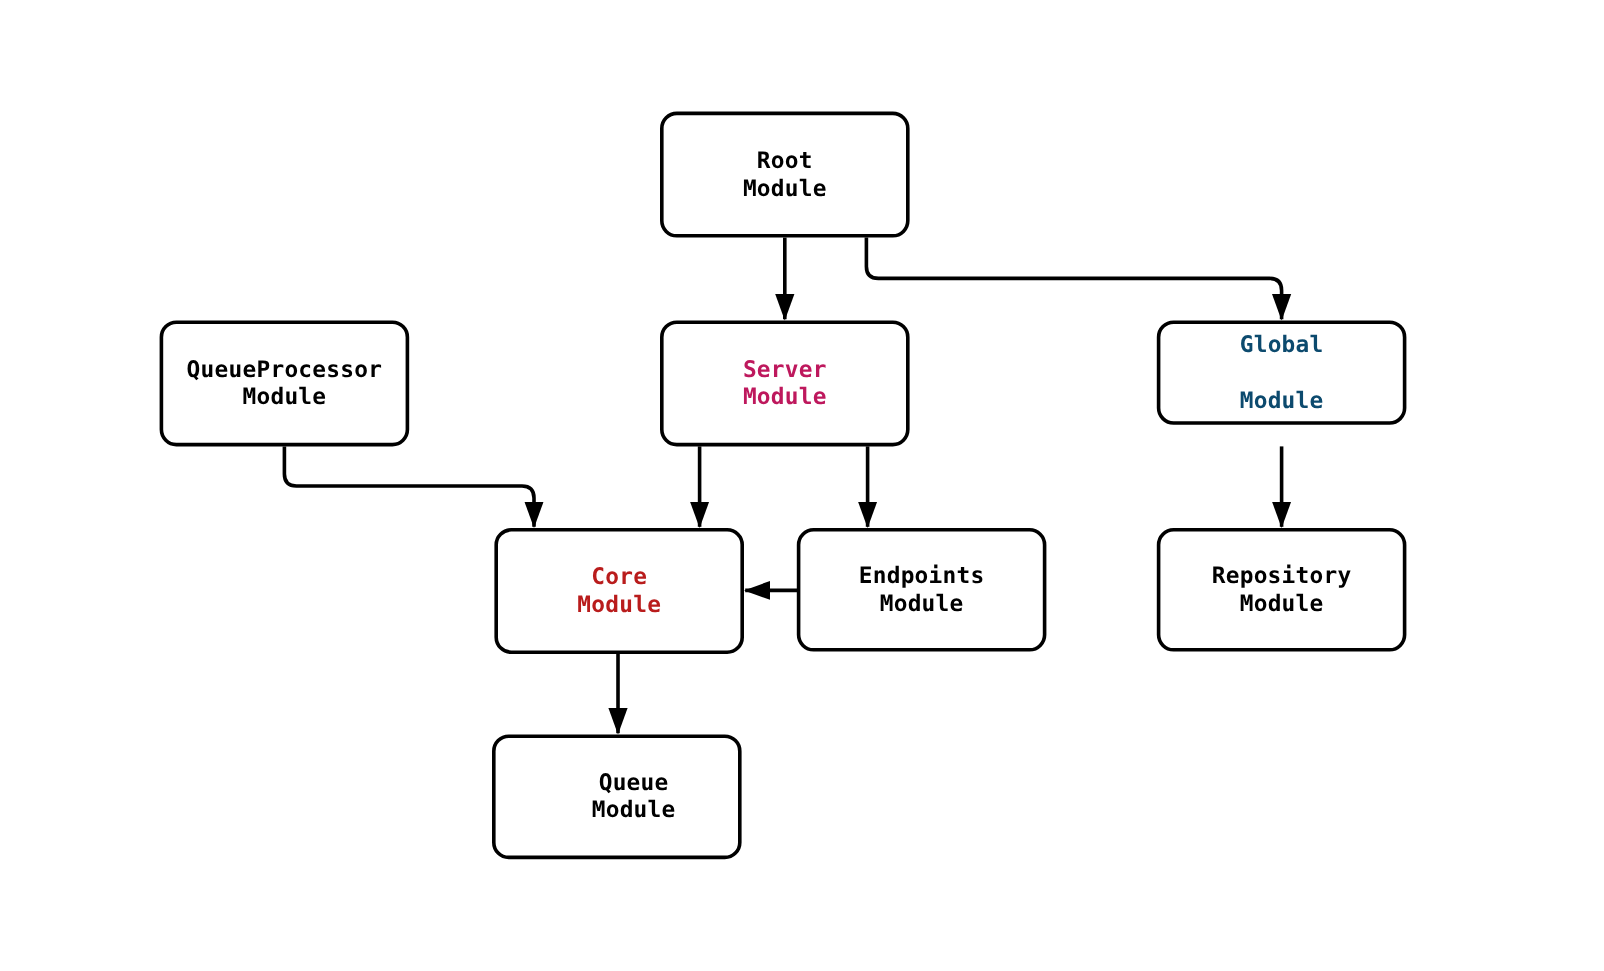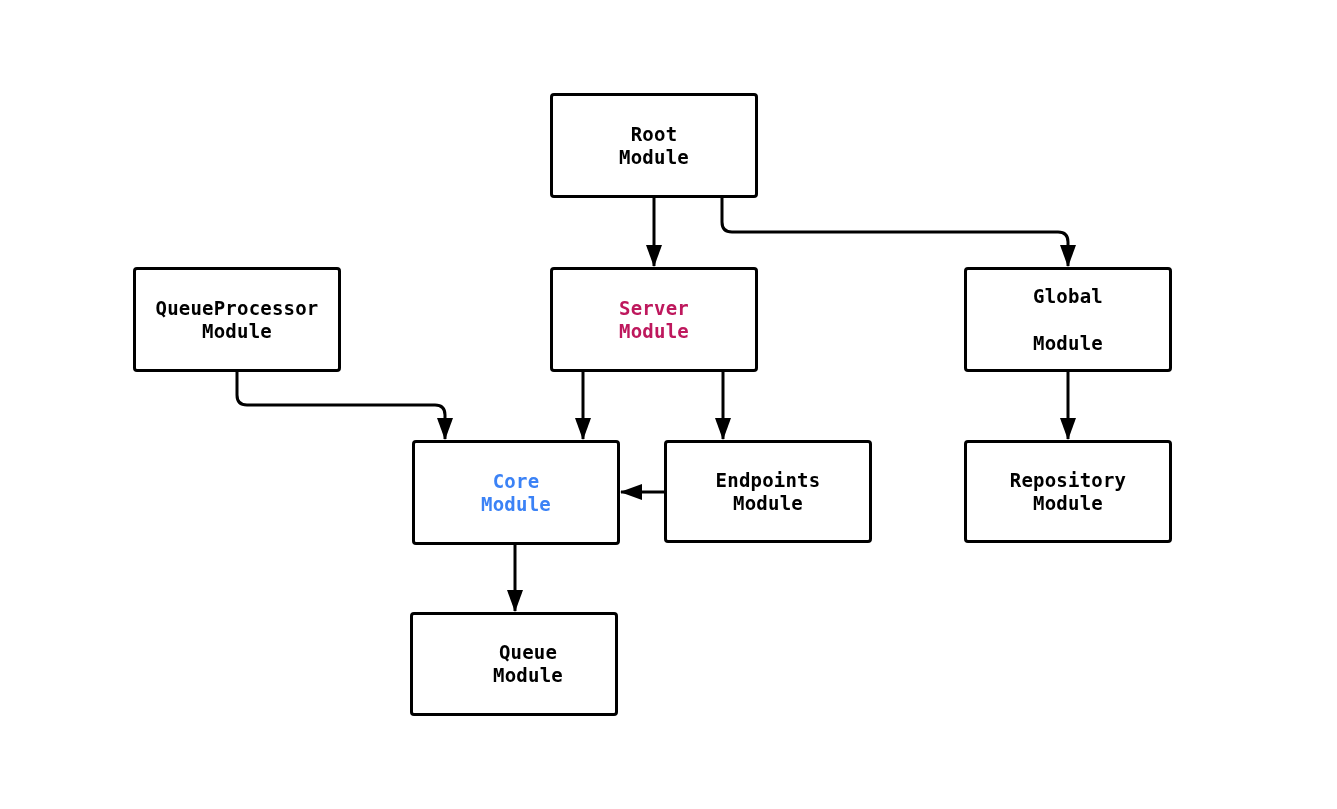--- a/index.html
+++ b/index.html
@@ -15,21 +15,21 @@
     position: absolute;
     left: 0; top: 0;
     width: 1337px;
     height: 809px;
   }
   .node-layer { position: absolute; left: 0; top: 0; width: 100%; height: 100%; }
   .node {
     position: absolute;
     box-sizing: border-box;
     border: 3px solid #000;
-    border-radius: 4px;
+    border-radius: 14px;
     background: #fff;
     display: flex;
     flex-direction: column;
     align-items: center;
     justify-content: center;
     text-align: center;
     font-size: 19px;
     font-weight: bold;
     line-height: 23px;
     color: #000;
@@ -61,25 +61,25 @@
         <div>Module</div>
       </div>
       <div class="node" style="left: 133px; top: 267px; width: 208px; height: 105px; background: rgb(255, 255, 255); border-color: rgb(0, 0, 0); color: rgb(0, 0, 0); text-align: center;">
         <div>QueueProcessor</div>
         <div>Module</div>
       </div>
       <div class="node" style="left: 550px; top: 267px; width: 208px; height: 105px; background: rgb(255, 255, 255); border-color: rgb(0, 0, 0); color: #be185d;">
         <div>Server</div>
         <div>Module</div>
       </div>
-      <div class="node" style="left: 964px; top: 267px; width: 208px; height: 105px; background: rgb(255, 255, 255); border-color: rgb(0, 0, 0); color: #000000; gap: 24px;">
+      <div class="node" style="left: 964px; top: 267px; width: 208px; height: 87px; background: rgb(255, 255, 255); border-color: rgb(0, 0, 0); color: #0c4a6e; gap: 24px;">
         <div>Global</div>
         <div>Module</div>
       </div>
-      <div class="node" style="left: 412px; top: 440px; width: 208px; height: 105px; background: rgb(255, 255, 255); border-color: rgb(0, 0, 0); color: #3b82f6;">
+      <div class="node" style="left: 412px; top: 440px; width: 208px; height: 105px; background: rgb(255, 255, 255); border-color: rgb(0, 0, 0); color: #b91c1c;">
         <div>Core</div>
         <div>Module</div>
       </div>
       <div class="node" style="left: 664px; top: 440px; width: 208px; height: 103px; background: rgb(255, 255, 255); border-color: rgb(0, 0, 0); color: rgb(0, 0, 0);">
         <div>Endpoints</div>
         <div>Module</div>
       </div>
       <div class="node" style="left: 964px; top: 440px; width: 208px; height: 103px; background: rgb(255, 255, 255); border-color: rgb(0, 0, 0); color: rgb(0, 0, 0);">
         <div>Repository</div>
         <div>Module</div>

